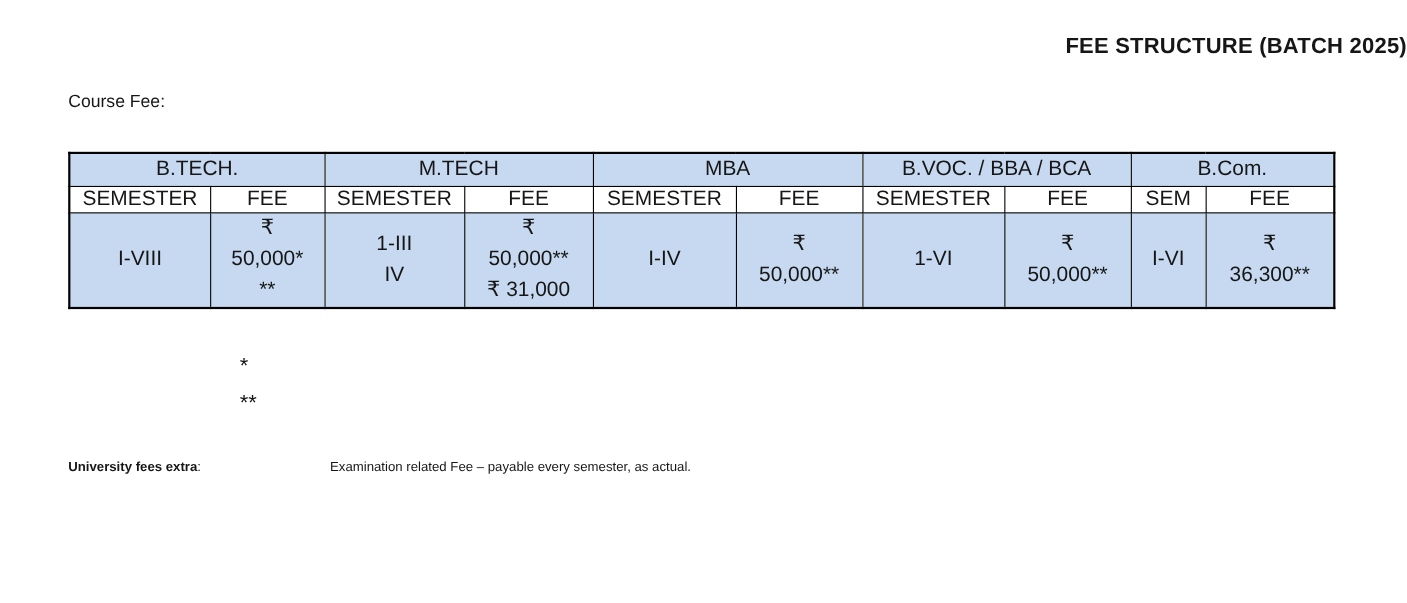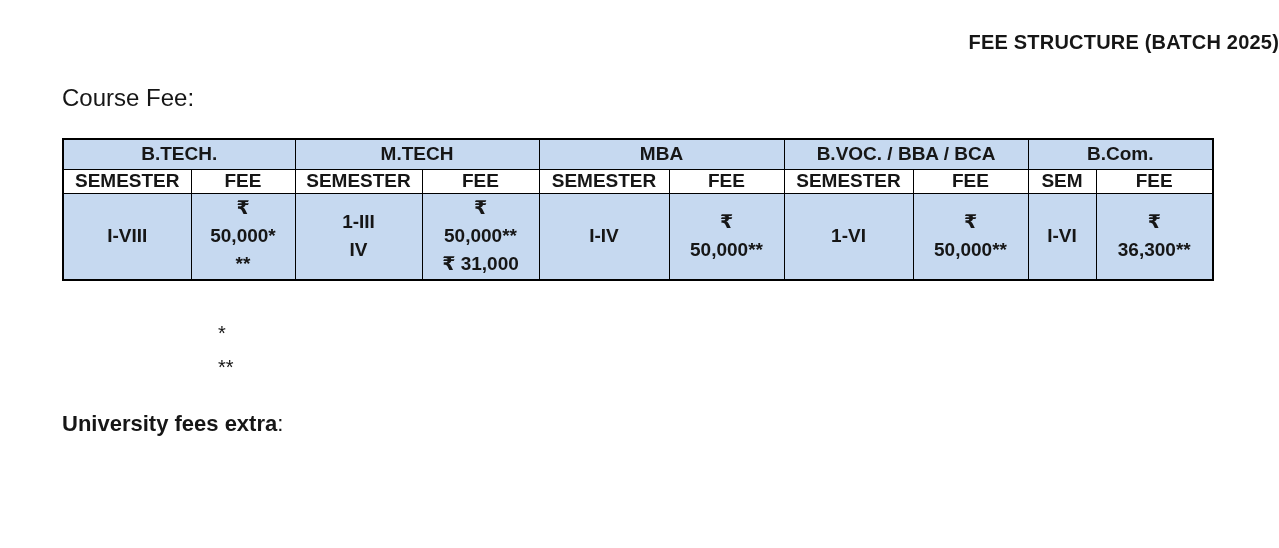--- a/index.html
+++ b/index.html
@@ -13,29 +13,28 @@
   }
 
   .doc-title {
     position: absolute; top: 31px; left: 0; width: 100%;
     text-align: right; font-weight: bold; font-size: 20px;
     letter-spacing: 0.2px;
   }
 
   .course-fee-label {
     position: absolute; top: 84px; left: 62px;
-    font-size: 24px;
+    font-size: 16px;
     text-align: right;
   }
 
   table.fee-table {
     position: absolute; top: 138px; left: 62px;
     border-collapse: collapse; table-layout: fixed;
     border: 2px solid #000000;
-    font-weight: bold;
   }
   table.fee-table td {
     border: 1px solid #000000;
     text-align: center;
     font-size: 19px;
     padding: 0 2px;
     overflow: hidden;
   }
   tr.group-row td   { background: #C6D9F0; height: 30px; }
   tr.subhead-row td { background: #ffffff; height: 24px; }
@@ -44,21 +43,21 @@
 
   .footnotes {
     position: absolute; left: 218px; top: 316px;
     font-size: 20px;
   }
   .footnote-row { display: flex; align-items: center; height: 34px; }
   .footnote-marker { width: 82px; flex: none; }
 
   .university-block {
     position: absolute; left: 62px; top: 406px;
-    font-size: 22px; display: flex; align-items: flex-start;
+    font-size: 12px; display: flex; align-items: flex-start;
   }
   .university-label { width: 238px; flex: none; line-height: 36px; }
   .university-label .label-bold { font-weight: bold; }
   .university-items .university-line { height: 36px; line-height: 36px; white-space: nowrap; }
 </style>
 </head>
 <body>
 
 <div class="doc-title">FEE STRUCTURE (BATCH 2025)</div>
 
@@ -147,14 +146,15 @@
   <div class="footnote-row">
     <div class="footnote-marker">**</div>
   </div>
 </div>
 
 <div class="university-block">
   <div class="university-label">
     <span class="label-bold">University fees extra</span><span>:</span>
   </div>
   <div class="university-items">
+    <div class="university-line">Examination related Fee – payable every semester, as actual.</div>
   </div>
 </div>
 
 </body></html>

